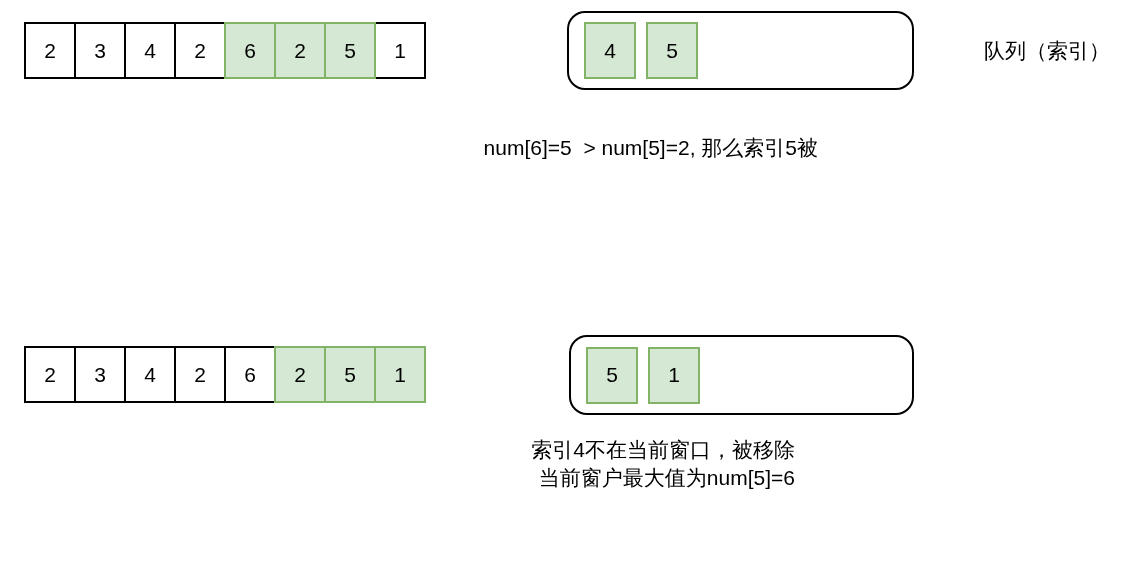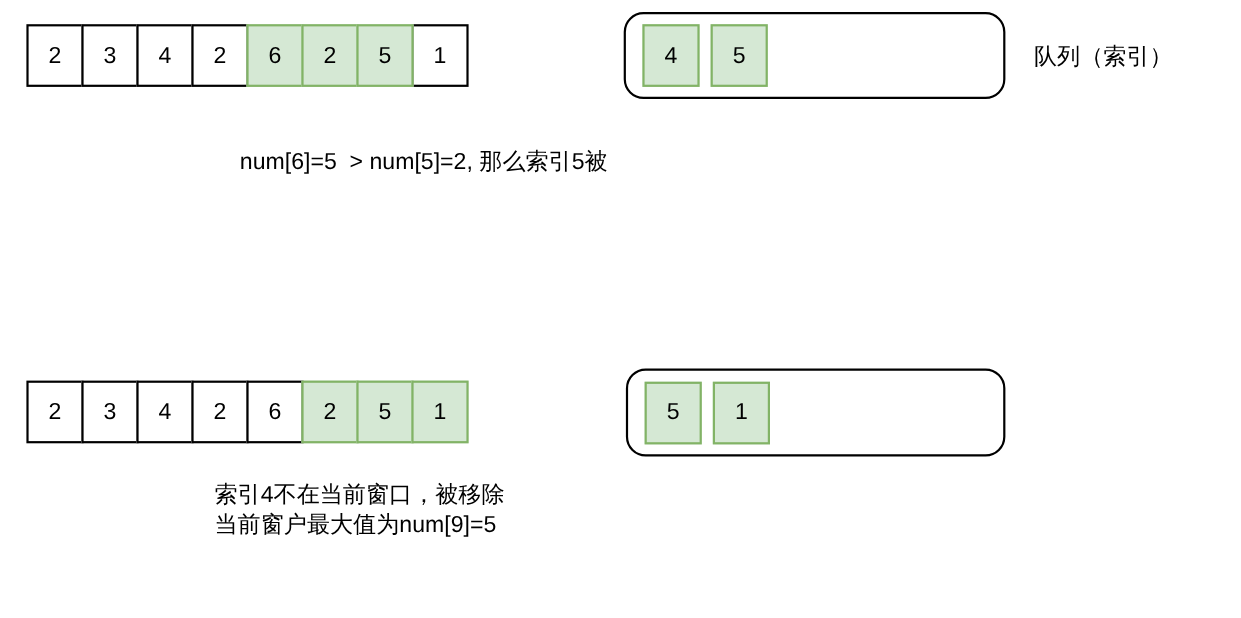--- a/index.html
+++ b/index.html
@@ -19,26 +19,26 @@
   .queue-box{
     position:absolute;box-sizing:border-box;border:2px solid #000;border-radius:18px;
     background:#fff;display:flex;align-items:center;gap:10px;padding-left:15px;
   }
   .queue-cell{
     width:52px;height:57px;box-sizing:border-box;
     border:2px solid var(--green-border);background:var(--green-fill);
     display:flex;align-items:center;justify-content:center;font-size:21px;
   }
   .queue-label{position:absolute;font-size:21px;white-space:nowrap;}
-  .caption{position:absolute;text-align:left;font-size:21px;line-height:28px;white-space:nowrap;}
+  .caption{position:absolute;text-align:right;font-size:21px;line-height:28px;white-space:nowrap;}
   #row1-array{left:24px;top:22px;}
   #row2-array{left:24px;top:346px;}
   #row1-queue{left:567px;top:11px;width:347px;height:79px;}
   #row2-queue{left:569px;top:335px;width:345px;height:80px;}
-  #queue-label{left:940px;top:37px;}
+  #queue-label{left:984px;top:37px;}
   #caption1{left:218px;top:134px;width:600px;}
   #caption2{left:195px;top:436px;width:600px;}
 </style>
 </head>
 <body>
 
 <div id="canvas" style="--green-fill: #d5e8d4; --green-border: #82b366;">
 
   <div id="row1-array" class="array-row">
     <div class="cell">2</div>
@@ -73,16 +73,16 @@
     <div class="cell green">1</div>
   </div>
 
   <div id="row2-queue" class="queue-box">
     <div class="queue-cell">5</div>
     <div class="queue-cell">1</div>
   </div>
 
   <div id="caption2" class="caption">
     <div>索引4不在当前窗口，被移除</div>
-    <div>当前窗户最大值为num[9]=5</div>
+    <div>当前窗户最大值为num[5]=6</div>
   </div>
 
 </div>
 
 </body></html>

